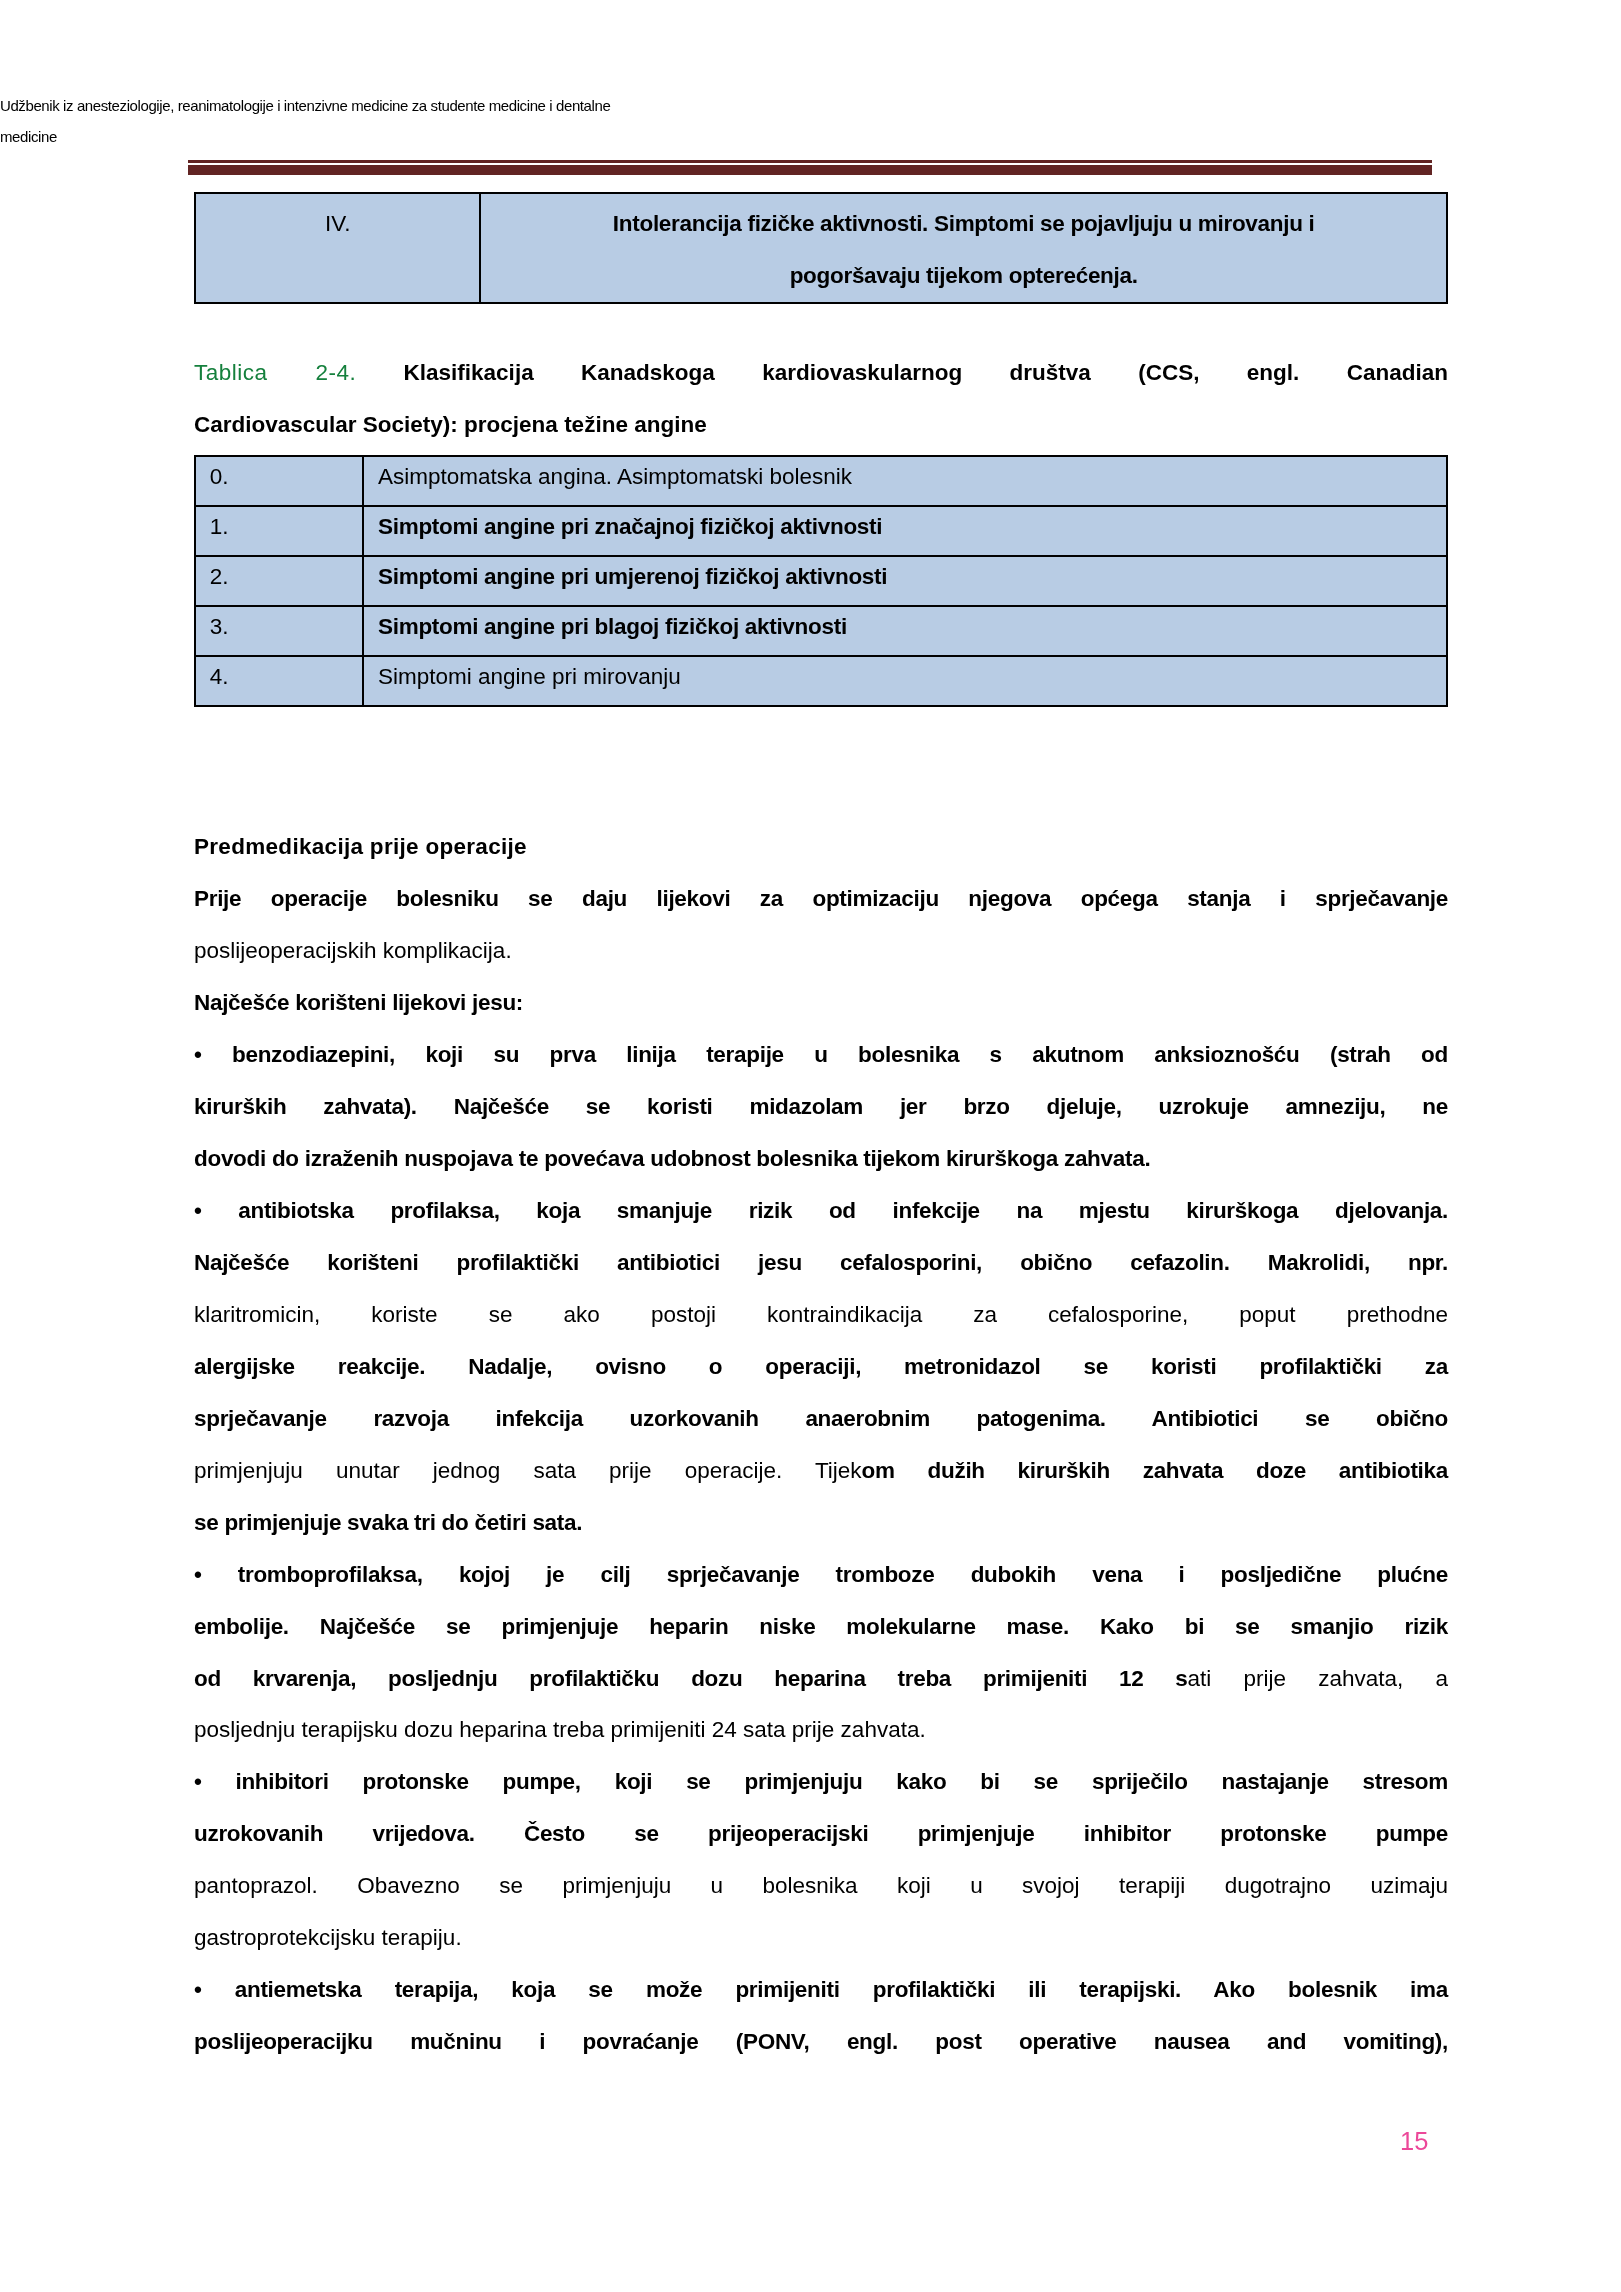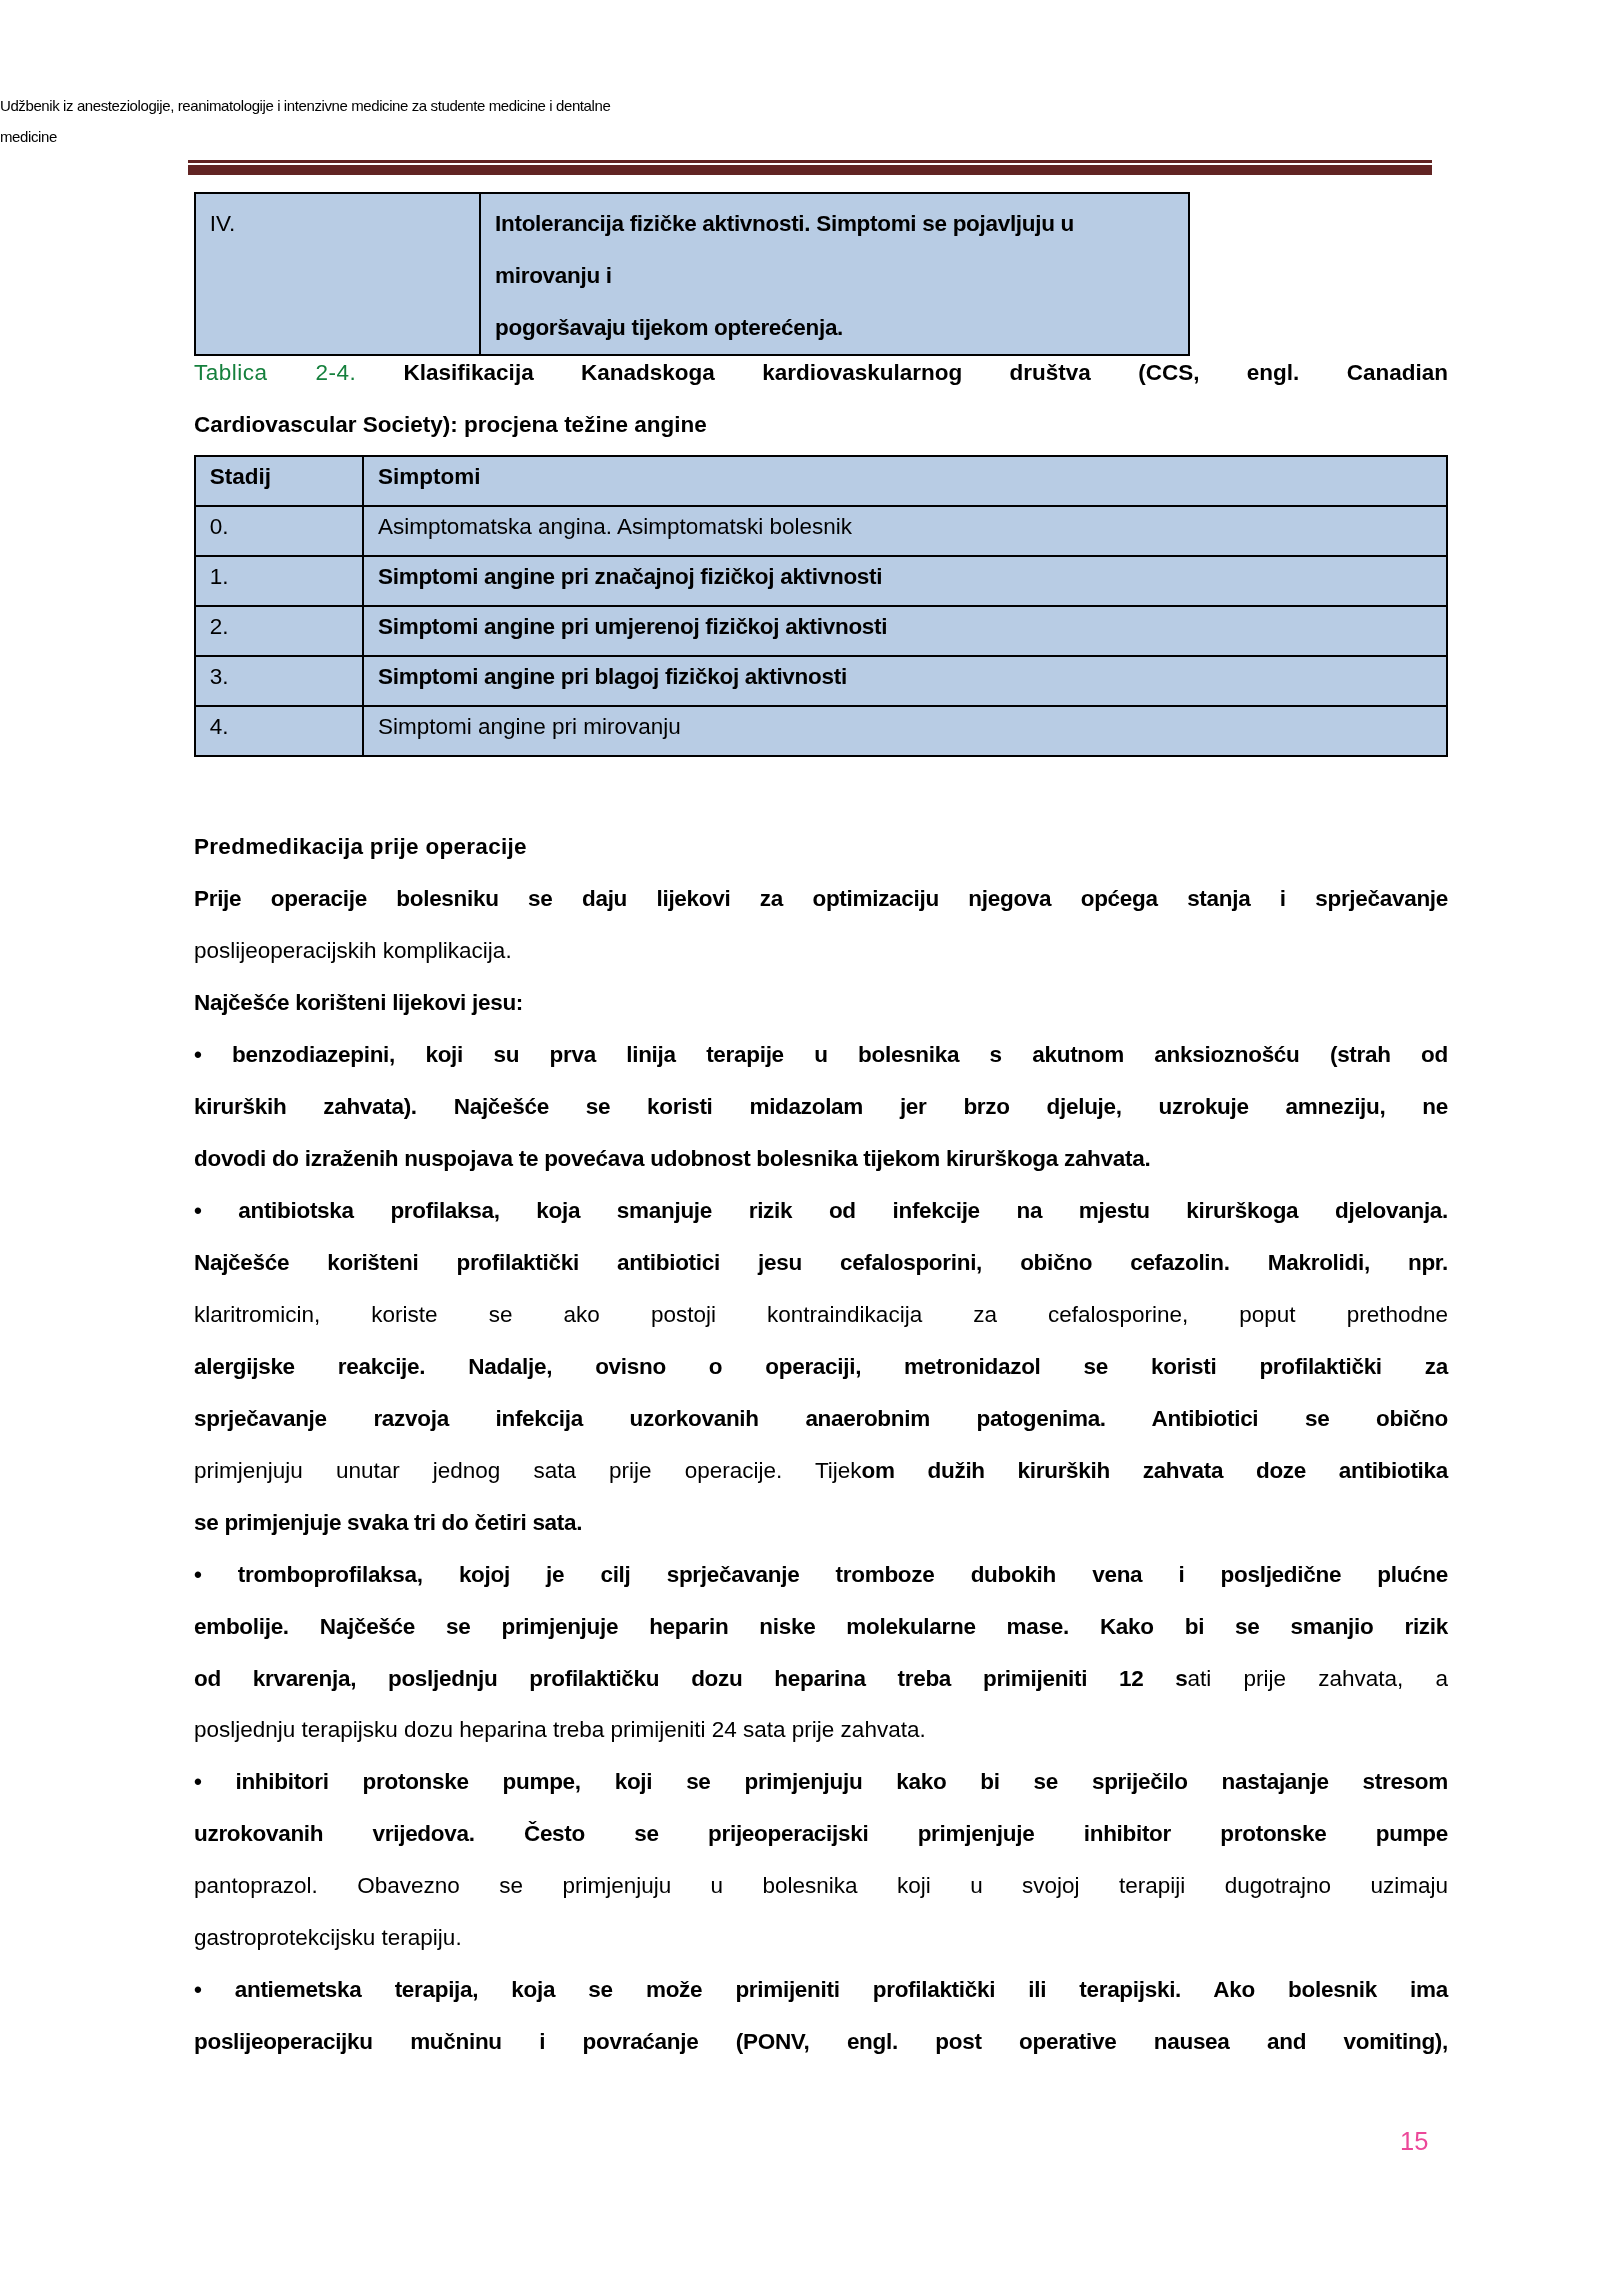--- a/index.html
+++ b/index.html
@@ -7,21 +7,21 @@
          font-family: "Liberation Sans", sans-serif; color: #000; }
   .header-title { position: absolute; left: 0; width: 1564px; 
                   font-size: 15px; letter-spacing: -0.4px; }
   .header-title.l1 { top: 97px; }
   .header-title.l2 { top: 128px; }
   .rule-thin { position: absolute; left: 188px; width: 1244px; top: 160px; height: 2.9px; background: #622423; }
   .rule-thick { position: absolute; left: 188px; width: 1244px; top: 165px; height: 9.8px; background: #622423; }
 
   table.t { position: absolute; border-collapse: collapse; background: #B8CCE4; }
   table.t td { border: 2.9px solid #000; vertical-align: top; padding: 0 13.7px; font-size: 22.5px; }
-  #table-top { left: 194px; top: 192px; width: 996px; }
+  #table-top { left: 194px; top: 192px; width: 1254px; text-align: center; }
   #table-top td { height: 103px; padding-top: 3.9px; line-height: 52px; }
   #table-top td.c1 { width: 256px; font-weight: normal; }
   #table-top td.c2 { font-weight: bold; letter-spacing: -0.3px; }
 
   #table-ccs { left: 194px; top: 455px; width: 1254px; }
   #table-ccs td { height: 46px; padding-top: 2px; line-height: 35px; }
   #table-ccs td.c1 { width: 139px; }
   #table-ccs tr.hdr td { font-weight: bold; }
   #table-ccs td.b { font-weight: bold; letter-spacing: -0.3px; }
 
@@ -61,24 +61,20 @@
   </table>
 
 <div class="caption l1">
   <span class="cap-label">Tablica 2-4.</span>
   <span class="b">Klasifikacija Kanadskoga kardiovaskularnog društva (CCS, engl. Canadian</span>
 </div>
 <div class="caption l2 b">Cardiovascular Society): procjena težine angine</div>
 
 <table class="t" id="table-ccs">
   <tbody>
-      <tr class="hdr">
-    <td class="c1">Stadij</td>
-    <td>Simptomi</td>
-  </tr>
   <tr>
     <td class="c1">0.</td>
     <td>Asimptomatska angina. Asimptomatski bolesnik</td>
   </tr>
   <tr>
     <td class="c1">1.</td>
     <td class="b">Simptomi angine pri značajnoj fizičkoj aktivnosti</td>
   </tr>
   <tr>
     <td class="c1">2.</td>

